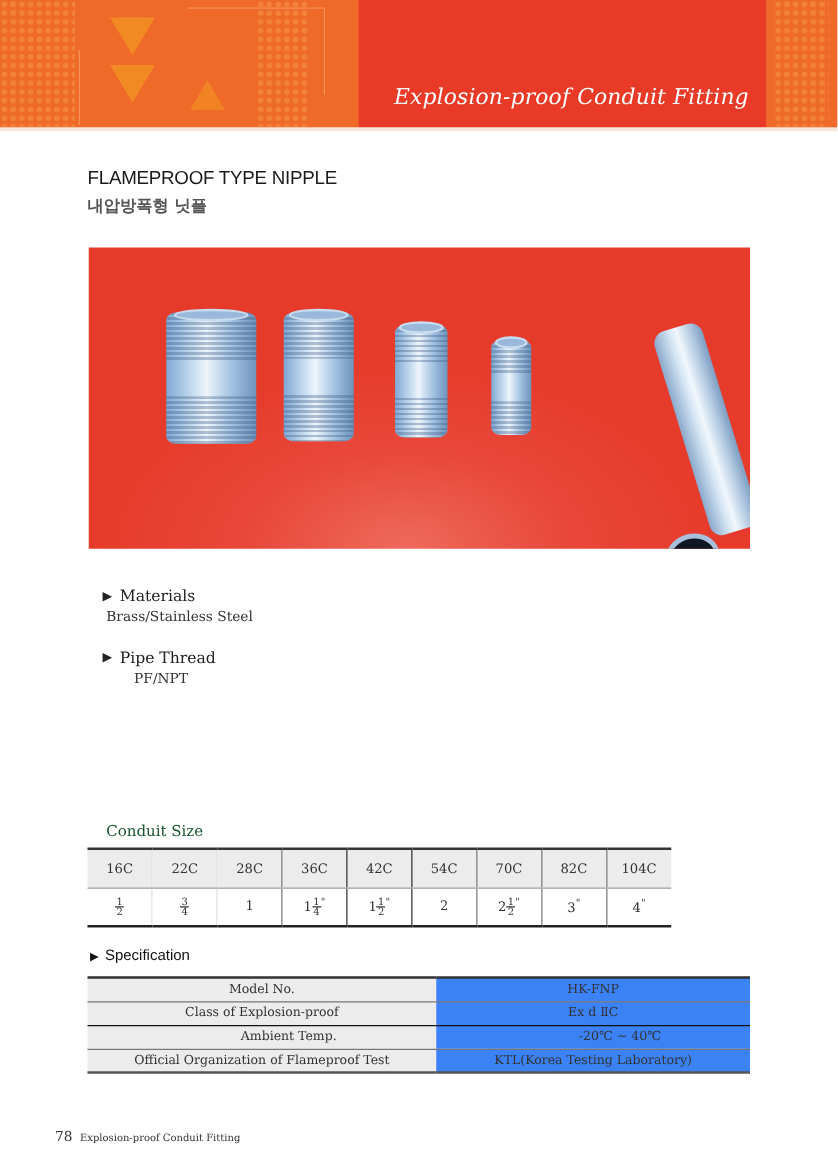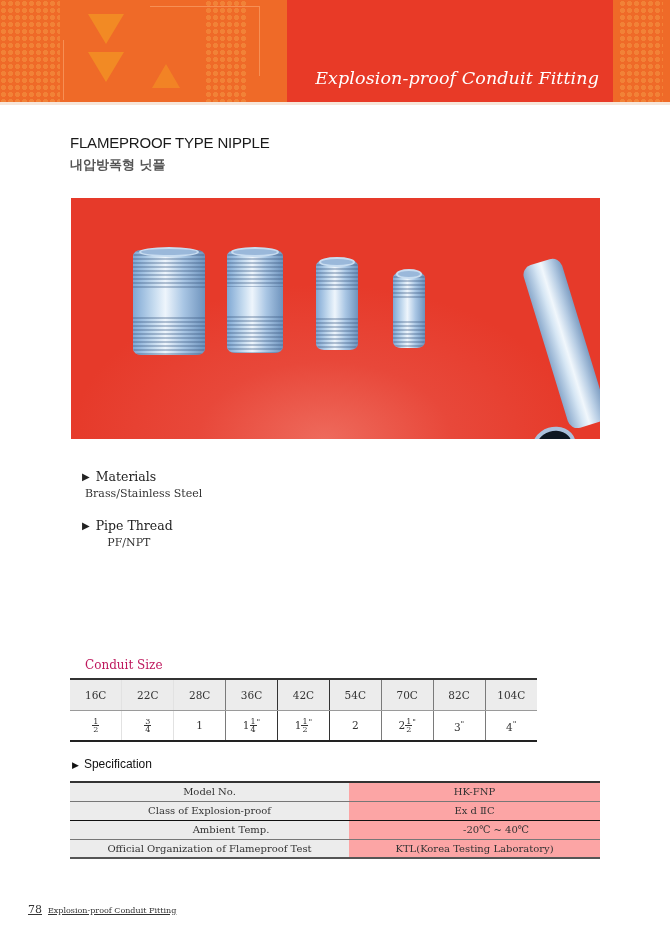--- a/index.html
+++ b/index.html
@@ -35,46 +35,46 @@
   .pipe { position: absolute; left: 450px; top: 70px; width: 40px; height: 170px; transform: rotate(-17deg); transform-origin: top left;
     background: linear-gradient(90deg, #8aa9cc 0%, #d6e6f4 35%, #f1f7fc 50%, #b7cde4 75%, #7d9dc2 100%); border-radius: 10px; }
   .pipe-end { position: absolute; left: 461px; top: 229px; width: 44px; height: 38px; border-radius: 50%; background: #0e1722; border: 4px solid #a9c0dc; transform: rotate(-17deg); }
 
   
   .sec { position: absolute; left: 72px; font-family: "DejaVu Serif", serif; }
   .sec-head { font-size: 12.5px; color: #222; margin-left: 10px; }
   .sec-head .arrow { font-size: 10px; margin-right: 6px; position: relative; top: -1px; }
   .sec-val { font-size: 11px; color: #333; margin-left: 13px; margin-top: 3px; text-align: center; }
 
-  .conduit-label { position: absolute; left: 85px; top: 658px; font-family: "DejaVu Serif", serif; font-size: 12px; color: #be185d; }
+  .conduit-label { position: absolute; left: 85px; top: 658px; font-family: "DejaVu Serif", serif; font-size: 12px; color: #14532d; }
 
   
   .conduit { position: absolute; left: 70px; top: 678px; width: 467px; border-collapse: collapse; font-family: "DejaVu Serif", serif; font-size: 10.5px; color: #333; }
   .conduit td { width: 51.9px; text-align: center; border-left: 1px solid #e2e2e2; }
   .conduit td:first-child { border-left: none; }
   .conduit tr.h td { background: #ececec; height: 31px; border-top: 2px solid #333; border-bottom: 1px solid #9a9a9a; }
   .conduit tr.v td { height: 31px; border-bottom: 2px solid #222; }
   .conduit td.dk { border-left: 1px solid #7a7a7a; }
   .conduit td.bk { border-left: 1px solid #333; }
 
   
   .spec-head { position: absolute; left: 72px; top: 757px; font-family: "Liberation Sans", sans-serif; font-size: 12px; color: #111; }
   .spec-head .arrow { font-size: 9px; margin-right: 5px; }
   .spec { position: absolute; left: 70px; top: 781px; width: 530px; border-collapse: collapse; font-family: "DejaVu Serif", serif; font-size: 10px; color: #333; }
   .spec td { height: 19px; text-align: center; }
   .spec td.lab { width: 294px; background: #ececec; }
-  .spec td.val { width: 265px; background: #fca5a5; }
+  .spec td.val { width: 265px; background: #3b82f6; }
   .spec tr:first-child td { border-top: 2px solid #333; }
   .spec tr.r1 td { border-bottom: 1px solid #777; }
   .spec tr.r2 td { border-bottom: 1.5px solid #111; margin-top: 24px; }
   .spec tr.r3 td { border-bottom: 1px solid #777; padding-left: 43px; }
   .spec tr.r4 td { border-bottom: 2px solid #555; }
 
   
-  .footer { position: absolute; left: 28px; top: 898px; font-family: "DejaVu Serif", serif; color: #333; text-decoration: underline; }
+  .footer { position: absolute; left: 44px; top: 898px; font-family: "DejaVu Serif", serif; color: #333; }
   .footer .num { font-size: 11px; margin-right: 6px; }
   .footer .txt { font-size: 8px; }
 
   .frac { display: inline-block; font-size: 8px; vertical-align: middle; line-height: 0.9; text-align: center; }
   .frac .n, .frac .d { display: block; }
   .frac .n { border-bottom: 1px solid #333; padding: 0 1px; }
 </style>
 </head>
 <body>
 

